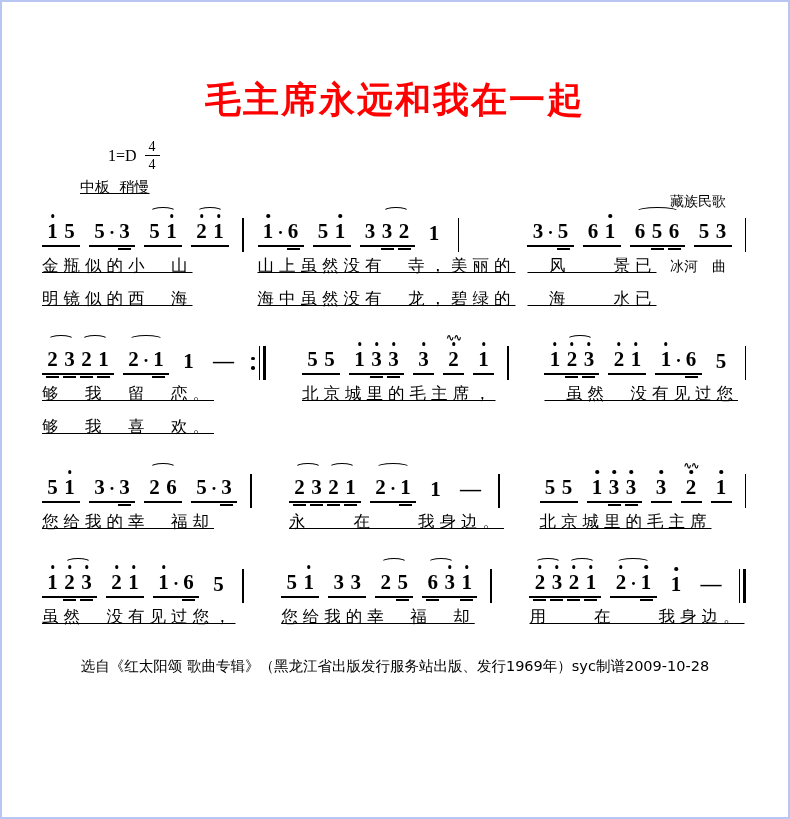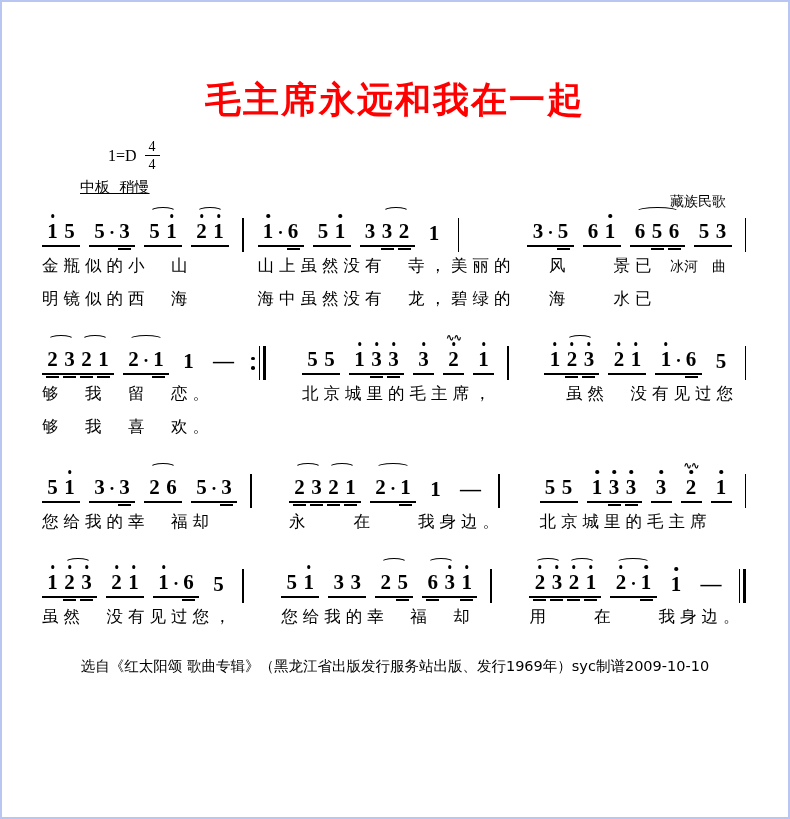--- a/index.html
+++ b/index.html
@@ -39,21 +39,21 @@
   .trill{position:absolute;top:-16px;left:50%;transform:translateX(-50%);
     font-size:10px;letter-spacing:-1px;font-weight:bold;}
   .slur{position:absolute;top:-14px;height:9px;
     border:1.6px solid transparent;border-top:1.6px solid #000;border-bottom:none;
     border-radius:100% 100% 0 0;box-sizing:border-box;}
   .barline{display:inline-flex;align-items:flex-end;gap:3px;margin:0 2px 0 4px;align-self:flex-end;margin-bottom:-5px;}
   .bl-thin{width:1.5px;height:34px;background:#000;}
   .bl-thick{width:3px;height:34px;background:#000;}
   .bl-dots{display:flex;flex-direction:column;justify-content:center;gap:6px;height:34px;margin-right:1px;}
   .bl-dots i{width:3.5px;height:3.5px;border-radius:50%;background:#000;display:block;}
-  .lyric{font-size:16.5px;letter-spacing:5px;line-height:29px;white-space:pre;margin-top:4px;}
+  .lyric{font-size:16.5px;letter-spacing:5px;line-height:29px;white-space:pre;margin-top:4px;text-decoration:underline;}
   .lyric.second{margin-top:4px;}
   .footer{margin-top:26px;text-align:center;font-size:14.5px;white-space:pre;}
 </style>
 </head>
 <body>
 
 <div class="page" style="border-color: rgb(185, 198, 242);">
   <div class="title" style="color: rgb(255, 0, 0);">毛主席永远和我在一起</div>
 
   <div class="meta">
@@ -409,14 +409,14 @@
             <span class="barline">
               <span class="bl-thin"></span>
               <span class="bl-thick"></span>
             </span>
           </div>
           <div class="lyric">用　　在　　我身边。</div>
         </div>
       </div>
     </div>
 
-  <div class="footer">选自《红太阳颂 歌曲专辑》（黑龙江省出版发行服务站出版、发行1969年）syc制谱2009-10-10</div>
+  <div class="footer">选自《红太阳颂 歌曲专辑》（黑龙江省出版发行服务站出版、发行1969年）syc制谱2009-10-28</div>
 </div>
 
 </body></html>

